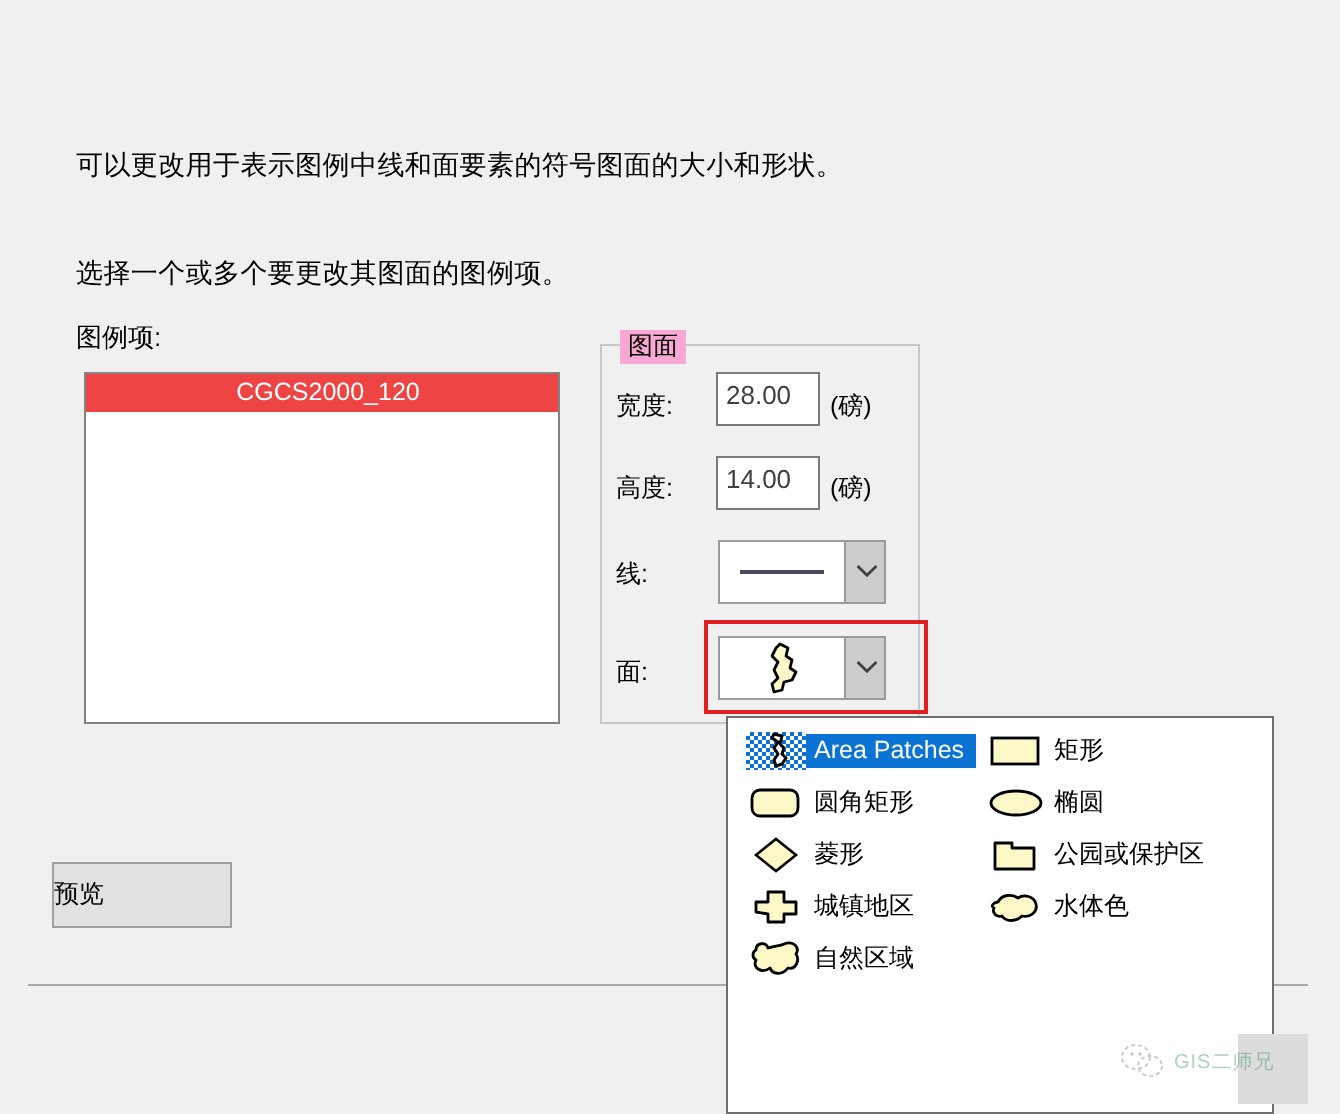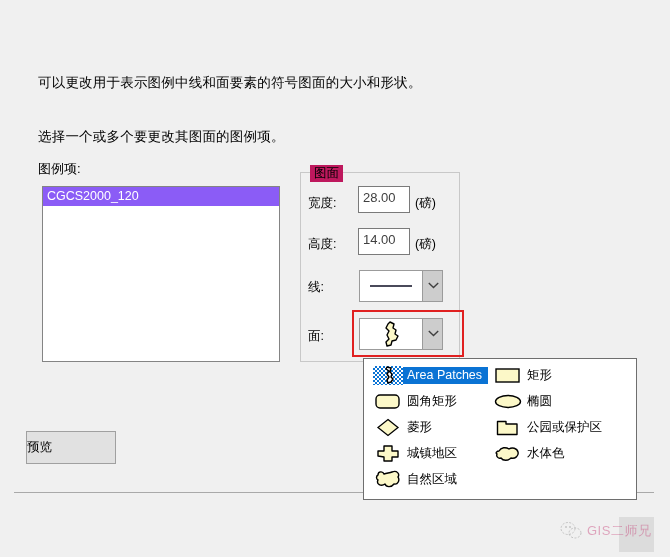--- a/index.html
+++ b/index.html
@@ -97,41 +97,42 @@
     width: 238px; height: 176px;
     background: #ffffff;
     border: 1px solid #848484;
     box-sizing: border-box;
     overflow: hidden;
   }
   .list-item-selected {
     position: absolute;
     left: 0; top: 0;
     width: 238px; height: 19px;
-    background: #8b5cf6;
+    background: #ef4444;
     color: #ffffff;
     font-size: 12.5px;
     line-height: 19px;
     padding-left: 4px;
     box-sizing: border-box;
     white-space: nowrap;
+    text-align: center;
   }
 
   
   .groupbox {
     position: absolute;
     left: 300px; top: 172px;
     width: 160px; height: 190px;
     border: 1px solid #c8c8c8;
     box-sizing: border-box;
   }
   .groupbox-title {
     position: absolute;
     left: 310px; top: 165px;
-    background: #be185d;
+    background: #f9a8d4;
     padding: 0 4px;
     font-size: 12.5px;
     color: #000000;
   }
 
   .field-label {
     position: absolute;
     font-size: 12.5px;
     color: #000000;
   }
@@ -216,21 +217,21 @@
     color: #000000;
     text-align: left;
     line-height: 31px;
     cursor: default;
   }
 
   
   .dropdown {
     position: absolute;
     left: 363px; top: 358px;
-    width: 274px; height: 142px;
+    width: 274px; height: 199px;
     background: #ffffff;
     border: 1px solid #6e6e6e;
     box-sizing: border-box;
     overflow: hidden;
   }
   .dd-inner {
     position: absolute;
     left: 0; top: 0;
     width: 272px; height: 197px;
     border: 1px solid #ffffff;
@@ -271,22 +272,22 @@
 
   
   .watermark {
     position: absolute;
     left: 560px; top: 521px;
     display: flex;
     align-items: center;
     opacity: 0.35;
   }
   .wm-text {
-    font-size: 13px;
-    color: #be185d;
+    font-size: 10px;
+    color: #15803d;
     margin-left: 5px;
     letter-spacing: 0.5px;
   }
   .wm-box {
     position: absolute;
     left: 619px; top: 517px;
     width: 35px; height: 35px;
     background: #dcdcdc;
   }
 </style>

